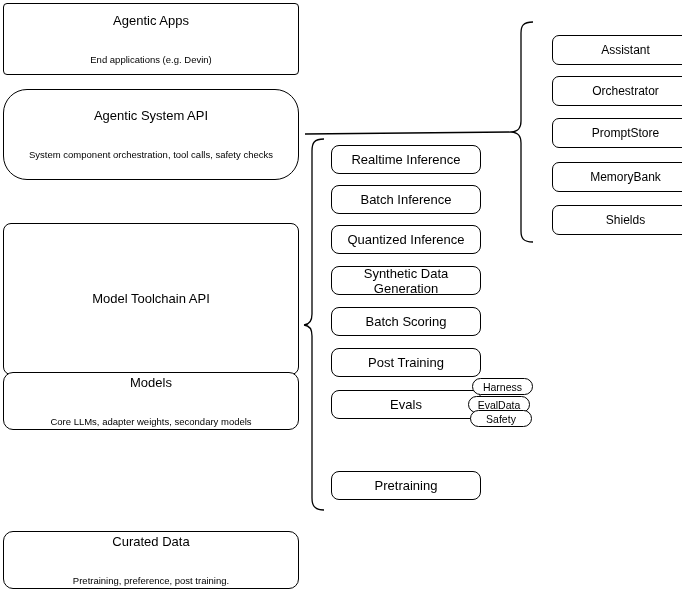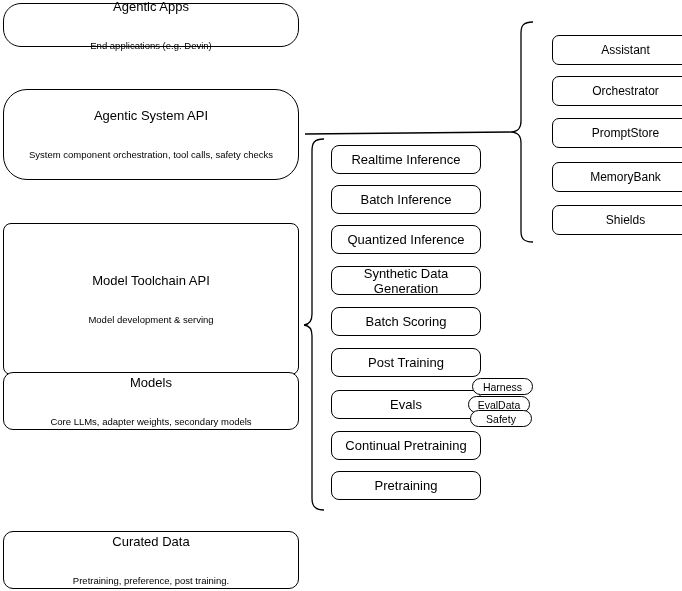--- a/index.html
+++ b/index.html
@@ -76,33 +76,32 @@
 <body>
 
 <div class="canvas">
 
   <svg class="overlay" viewBox="0 0 682 591" xmlns="http://www.w3.org/2000/svg">
     <path d="M 305 134 L 511 132" fill="none" stroke="#000000" stroke-width="1.3"></path>
     <path d="M 533 22 C 523 22 521 26 521 33 L 521 121 C 521 127.5 519 131.5 511 132 C 519 132.5 521 136.5 521 143 L 521 231 C 521 238 523 242 533 242" fill="none" stroke="#000000" stroke-width="1.3"></path>
     <path d="M 324 139 C 314 139 312 143 312 151 L 312 314 C 312 320.5 310 324.5 304 325 C 310 325.5 312 329.5 312 336 L 312 498 C 312 505 314 510 324 510" fill="none" stroke="#000000" stroke-width="1.3"></path>
   </svg>
 
-  <div class="box lbox" style="top:3px;height:44px;border-radius:18px">
+  <div class="box lbox" style="top:3px;height:72px;border-radius:4px">
     <div class="title">Agentic Apps</div>
     <div class="subtitle">End applications (e.g. Devin)</div>
   </div>
 
   <div class="box lbox" style="top:89px;height:91px;border-radius:24px">
     <div class="title">Agentic System API</div>
     <div class="subtitle">System component orchestration, tool calls, safety checks</div>
   </div>
 
   <div class="box lbox" style="top:223px;height:152px;border-radius:8px">
     <div class="title">Model Toolchain API</div>
-    <div class="subtitle">Model development &amp; serving</div>
   </div>
 
   <div class="box lbox" style="top:372px;height:58px;border-radius:10px">
     <div class="title">Models</div>
     <div class="subtitle">Core LLMs, adapter weights, secondary models</div>
   </div>
 
 
   <div class="box lbox" style="top:531px;height:58px;border-radius:10px">
     <div class="title">Curated Data</div>
@@ -123,23 +122,20 @@
   </div>
   <div class="box mbox" style="top:307px">
     <span>Batch Scoring</span>
   </div>
   <div class="box mbox" style="top:348px">
     <span>Post Training</span>
   </div>
   <div class="box mbox" style="top:390px">
     <span>Evals</span>
   </div>
-  <div class="box mbox" style="top:431px">
-    <span>Continual Pretraining</span>
-  </div>
   <div class="box mbox" style="top:471px">
     <span>Pretraining</span>
   </div>
 
   <div class="pill" style="left:472px;top:378px;width:61px;height:17px">
     <span>Harness</span>
   </div>
   <div class="pill" style="left:468px;top:396px;width:62px;height:17px">
     <span>EvalData</span>
   </div>

